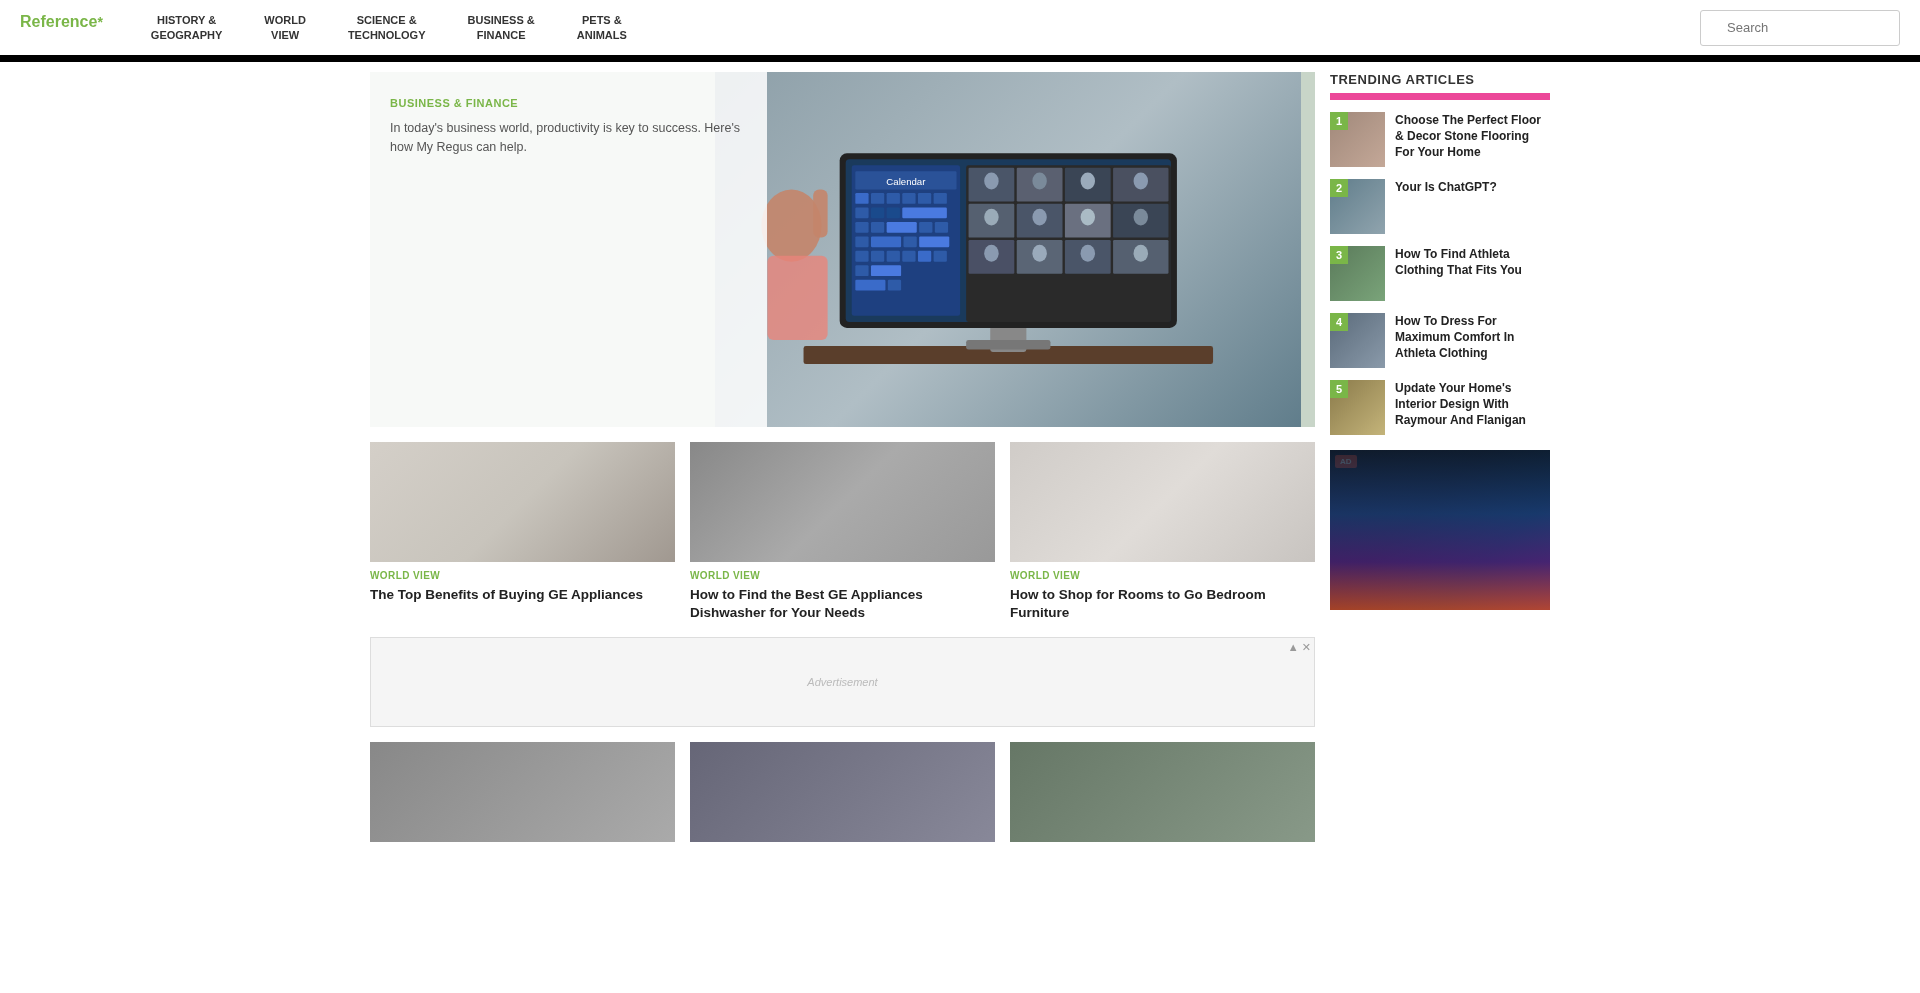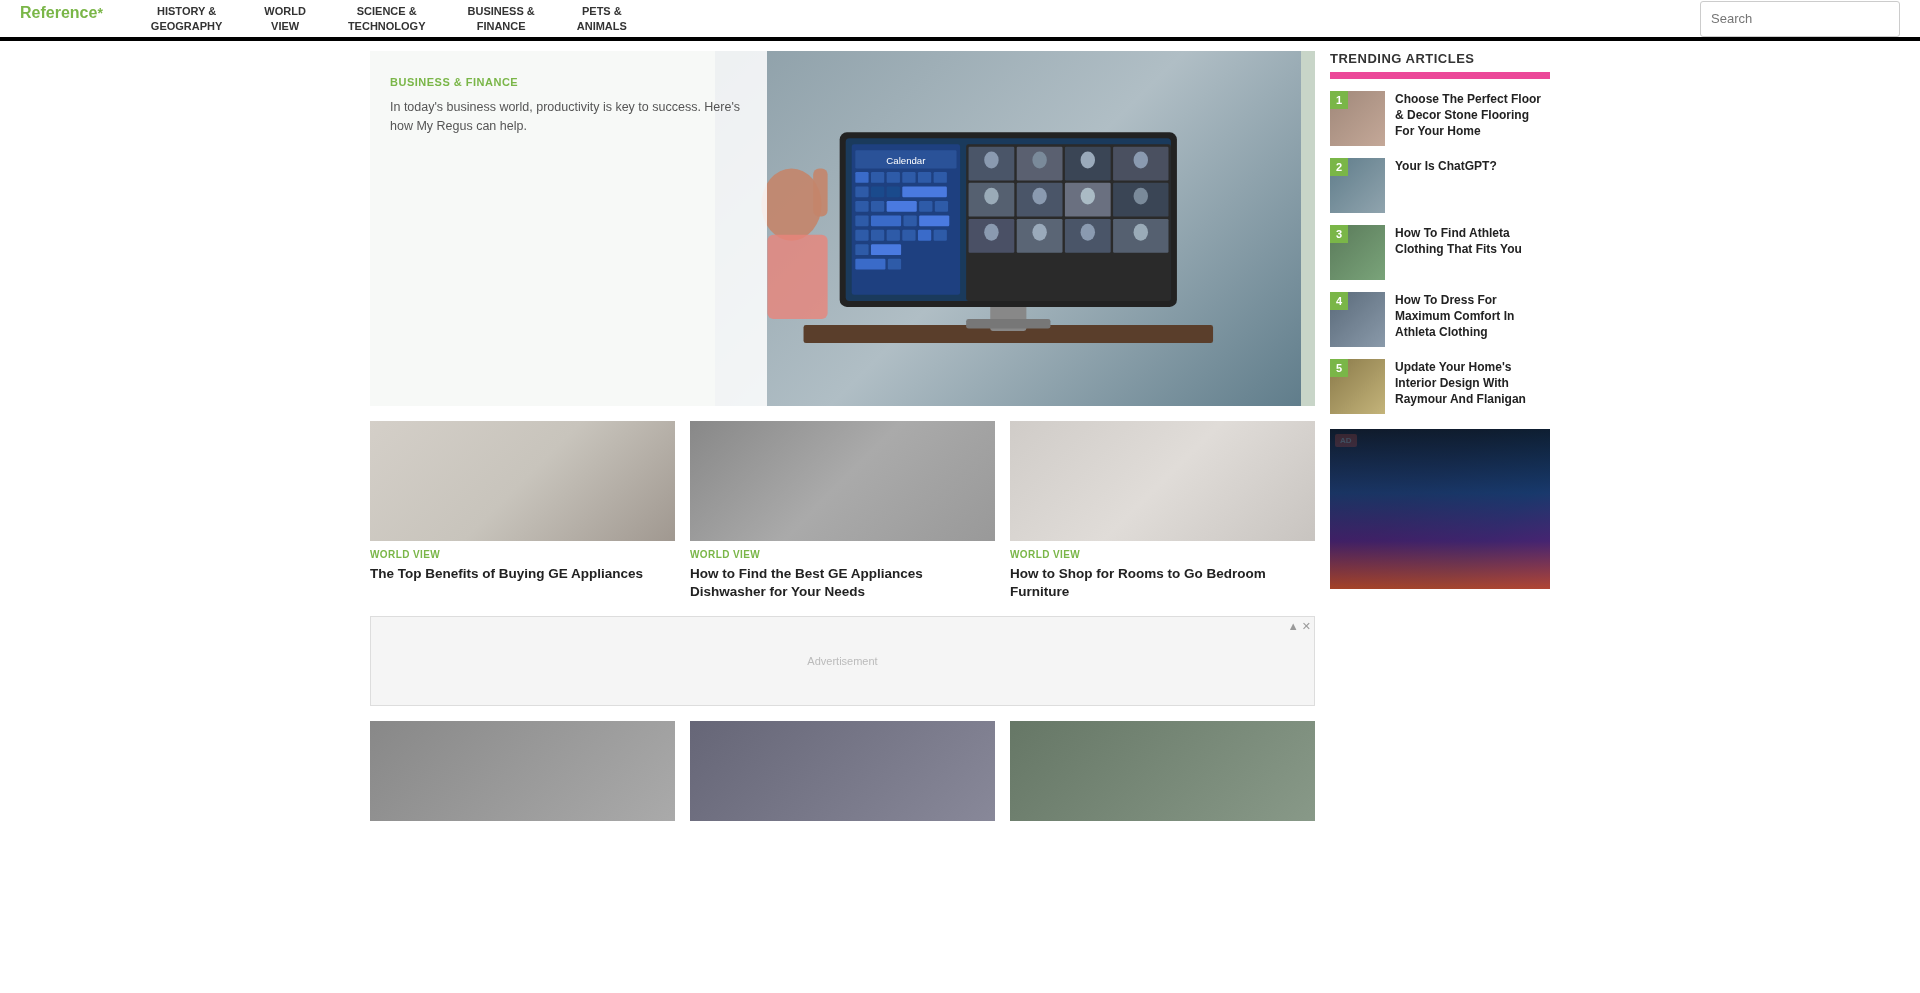--- a/index.html
+++ b/index.html
@@ -3,22 +3,22 @@
   <meta charset="utf-8">
   <style>
     * { margin: 0; padding: 0; box-sizing: border-box; }
     body { font-family: Arial, Helvetica, sans-serif; background: #fff; color: #333; font-size: 14px; }
 
     
     .header {
       display: flex;
       align-items: center;
       padding: 0 20px;
-      height: 41px;
-      border-bottom: 4px solid #000000;
+      height: 62px;
+      border-bottom: 7px solid #000000;
       background: #fff;
       position: relative;
       z-index: 10;
     }
     .logo {
       font-size: 22px;
       font-weight: bold;
       color: #2e6b2e;
       margin-right: 30px;
       text-decoration: none;
@@ -45,20 +45,21 @@
       white-space: nowrap;
     }
     .search-box {
       display: flex;
       align-items: center;
       border: 1px solid #ccc;
       border-radius: 3px;
       overflow: hidden;
       height: 36px;
       width: 200px;
+      padding-left: 16px;
     }
     .search-box input {
       border: none;
       outline: none;
       padding: 0 10px;
       flex: 1;
       font-size: 13px;
       color: #999;
     }
     .search-box button {
@@ -469,21 +470,21 @@
         <div class="card-image">
           <div class="card-image-placeholder img-bedroom" style="width:100%;height:100%;"></div>
         </div>
         <div class="card-category">WORLD VIEW</div>
         <div class="card-title">How to Shop for Rooms to Go Bedroom Furniture</div>
       </div>
 
     </div>
 
     <div class="ad-placeholder">
-      <span style="font-size:11px;color:#bbb;">Advertisement</span>
+      <span style="font-size:11px;color:#bbb;font-style:italic;">Advertisement</span>
       <div class="ad-x-btn">▲ ✕</div>
     </div>
 
     <div class="bottom-cards-grid" style="margin-top:15px;">
       <div class="card">
         <div class="bottom-card-image img-bottom1"></div>
       </div>
       <div class="card">
         <div class="bottom-card-image img-bottom2"></div>
       </div>

